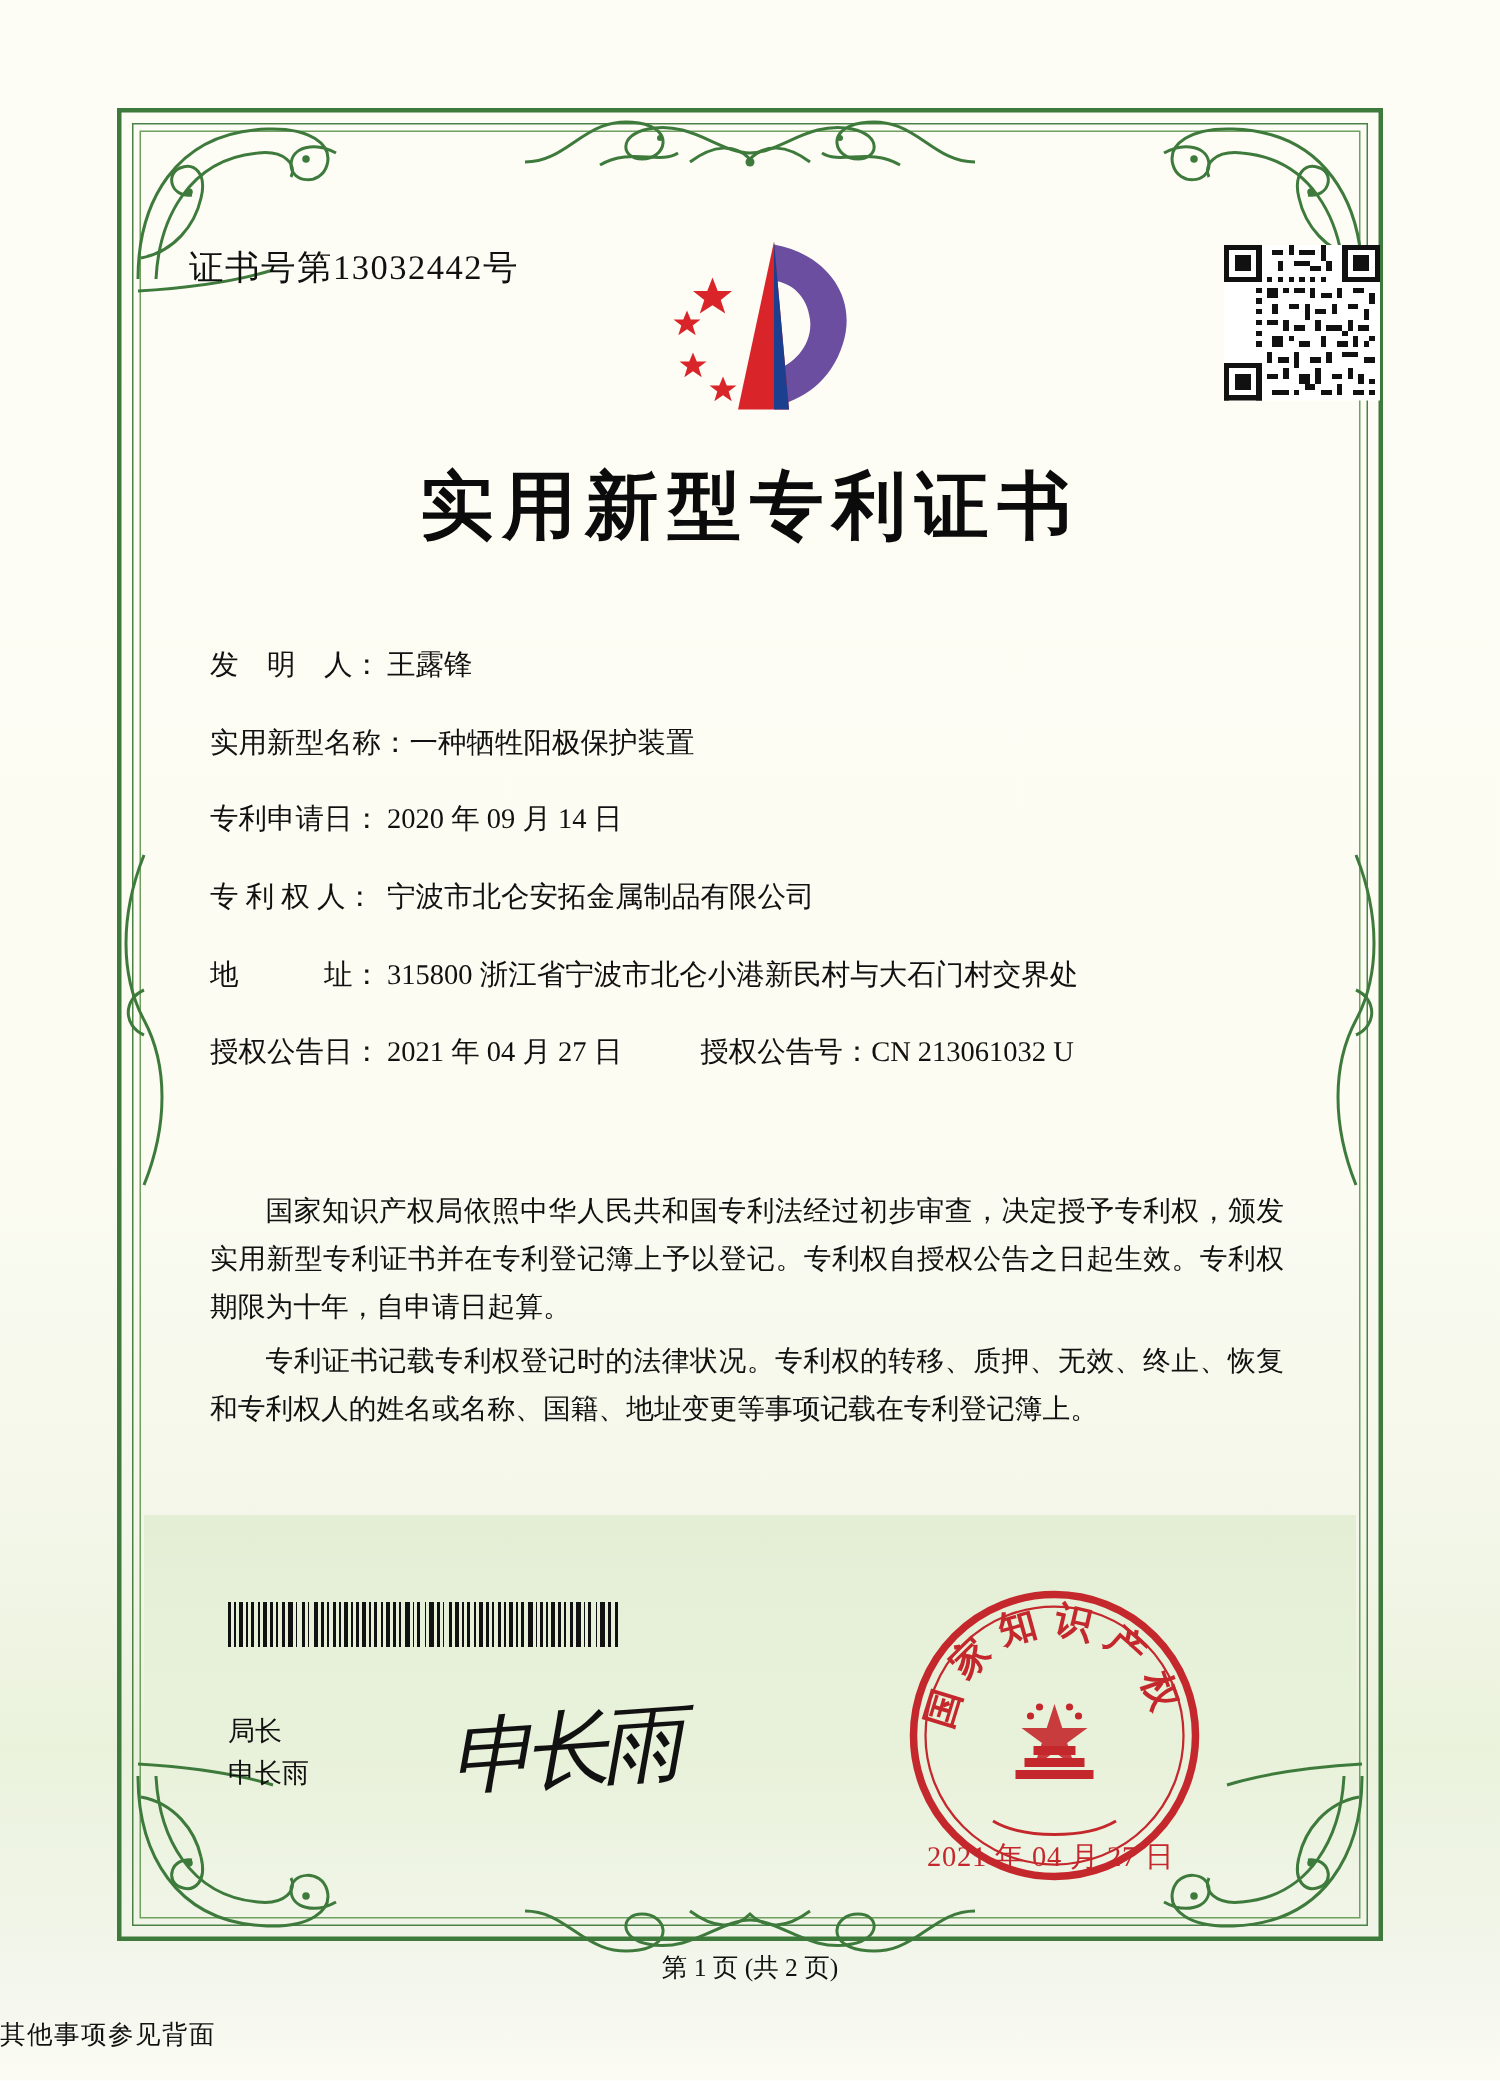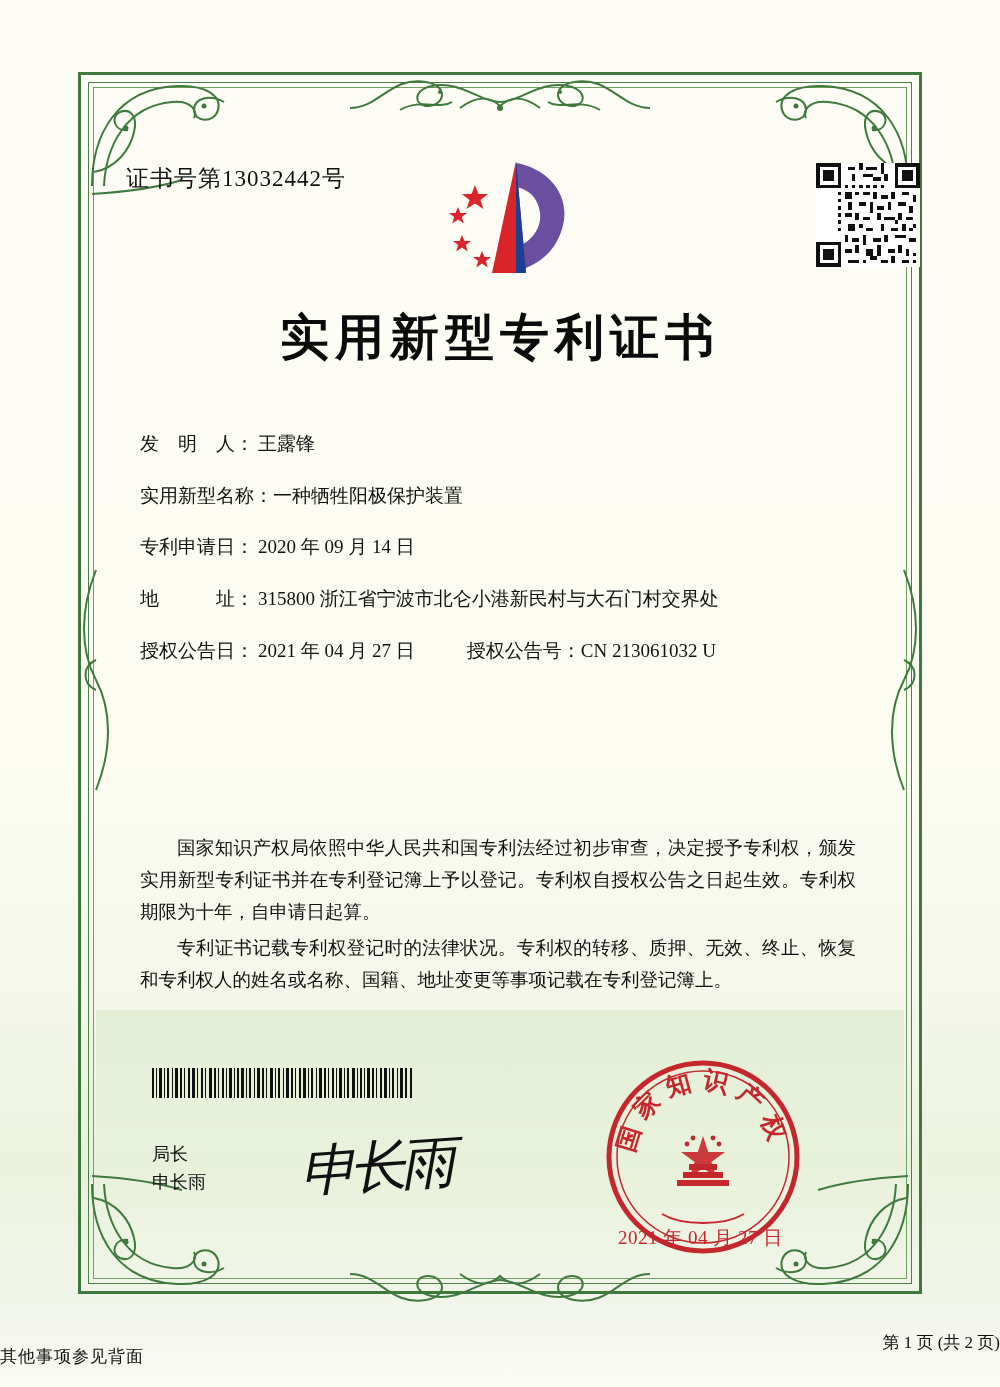--- a/index.html
+++ b/index.html
@@ -108,21 +108,21 @@
   .flabel {
     display: inline-block;
     min-width: 118px;
   }
   .fvalue { }
   .inline-gap { display: inline-block; width: 52px; }
 
   .paragraphs {
     position: absolute;
     left: 140px;
-    top: 832px;
+    top: 792px;
     width: 716px;
     font-size: 18.5px;
     line-height: 32px;
     color: #111;
     text-align: justify;
   }
   .paragraphs p {
     margin: 0 0 4px 0;
     text-indent: 2em;
   }
@@ -169,22 +169,22 @@
     left: 618px;
     top: 1225px;
     font-size: 19px;
     color: #c4282c;
     letter-spacing: 0.5px;
   }
 
   .page-num {
     position: absolute;
     left: 0; right: 0;
-    top: 1331px;
-    text-align: right;
+    top: 1300px;
+    text-align: center;
     font-size: 17px;
     color: #111;
   }
   .footer-note {
     position: absolute;
     left: 0; right: 0;
     top: 1345px;
     text-align: left;
     font-size: 17px;
     color: #111;
@@ -434,20 +434,23 @@
 
   <div class="fields">
     <div class="field-row">
       <span class="flabel">发　明　人：</span><span class="fvalue">王露锋</span>
     </div>
     <div class="field-row">
       <span class="flabel">实用新型名称：</span><span class="fvalue">一种牺牲阳极保护装置</span>
     </div>
     <div class="field-row">
       <span class="flabel">专利申请日：</span><span class="fvalue">2020 年 09 月 14 日</span>
+    </div>
+    <div class="field-row">
+      <span class="flabel">专 利 权 人：</span><span class="fvalue">宁波市北仑安拓金属制品有限公司</span>
     </div>
     <div class="field-row">
       <span class="flabel">地　　　址：</span><span class="fvalue">315800 浙江省宁波市北仑小港新民村与大石门村交界处</span>
     </div>
     <div class="field-row">
       <span class="flabel">授权公告日：</span><span class="fvalue">2021 年 04 月 27 日</span><span class="inline-gap"></span><span>授权公告号：</span><span class="fvalue">CN 213061032 U</span>
     </div>
   </div>
 
   <div class="paragraphs">

